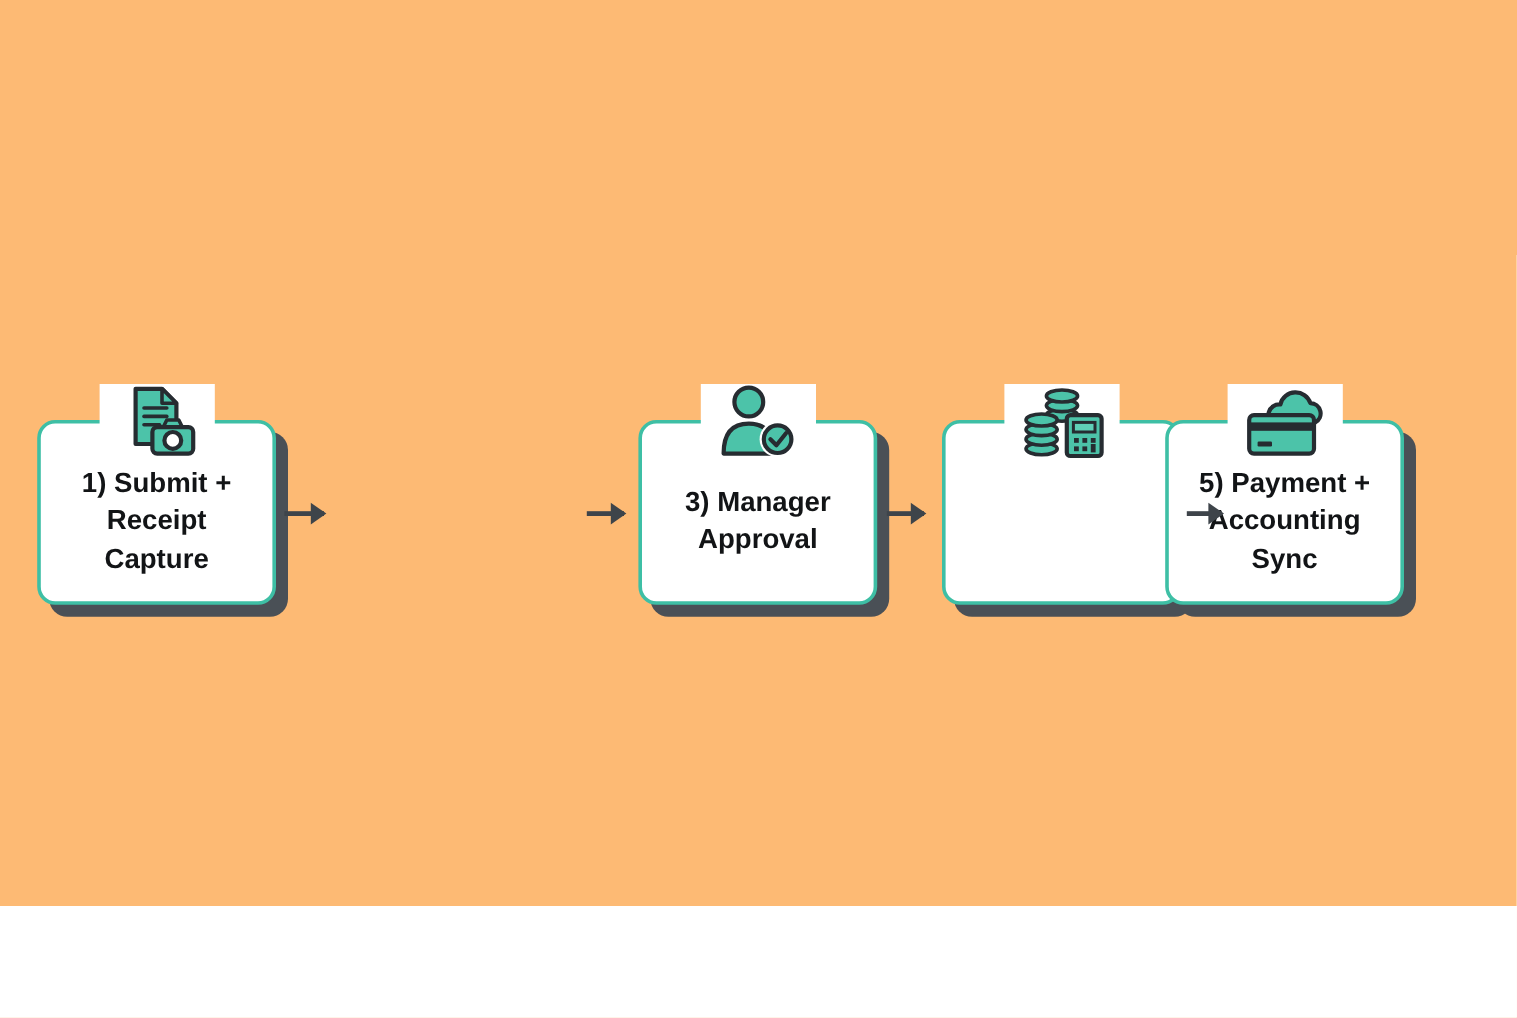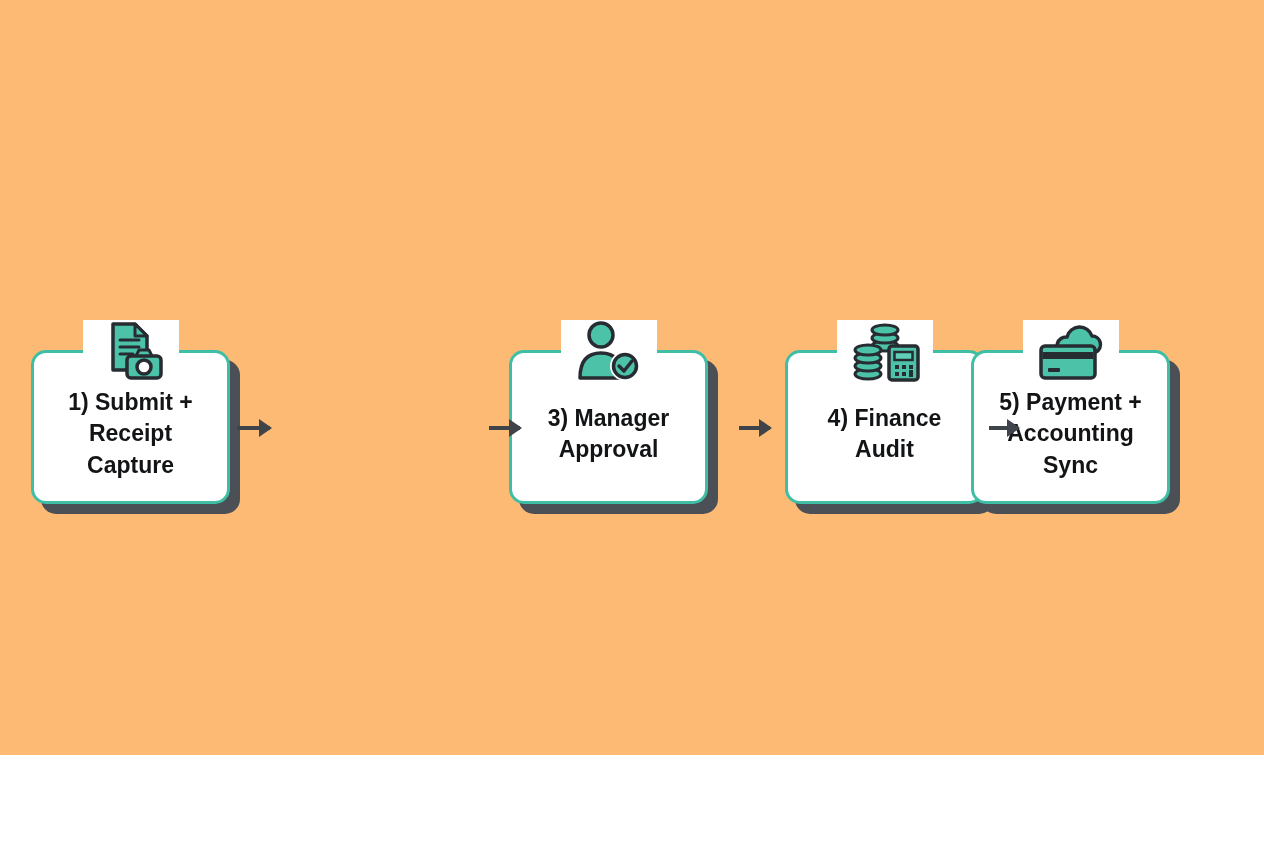--- a/index.html
+++ b/index.html
@@ -22,21 +22,21 @@
     border: 3px solid #3ebfa5;
     border-radius: 15px;
     box-shadow: 10px 10px 0 0 #4a5056;
     display: flex;
     align-items: center;
     justify-content: center;
     padding-top: 14px;
   }
   .step-1 { left: 31px; }
   .step-2 { left: 284px; }
-  .step-3 { left: 509px; }
+  .step-3 { left: 532px; }
   .step-4 { left: 785px; }
   .step-5 { left: 971px; }
 
   .icon-wrap {
     position: absolute;
     top: -33px;
     left: 50%;
     transform: translateX(-50%);
     background: #ffffff;
     padding: 0 12px;
@@ -128,21 +128,20 @@
         <g fill="#262c31">
           <rect x="46" y="45" width="4" height="4"></rect>
           <rect x="53" y="45" width="4" height="4"></rect>
           <rect x="60" y="45" width="4" height="4"></rect>
           <rect x="46" y="52" width="4" height="4"></rect>
           <rect x="53" y="52" width="4" height="4"></rect>
           <rect x="60" y="50" width="4" height="7"></rect>
         </g>
       </svg>
     </span>
-    <div class="step-label">4) Finance Audit</div>
   </div>
 
   <div class="step step-5">
     <span class="icon-wrap">
       <svg width="72" height="64" viewBox="0 0 72 64">
         <path d="M27 34 a9 9 0 0 1 5 -17 a13 13 0 0 1 25 -1 a8.5 8.5 0 0 1 4 16 L27 34 Z" fill="#4cc3a9" stroke="#262c31" stroke-width="3.5" stroke-linejoin="round"></path>
         <rect x="6" y="26" width="54" height="32" rx="4" fill="#4cc3a9" stroke="#262c31" stroke-width="3.5"></rect>
         <rect x="7.5" y="32" width="51" height="7" fill="#262c31"></rect>
         <rect x="13" y="48" width="12" height="4" rx="1" fill="#262c31"></rect>
       </svg>

